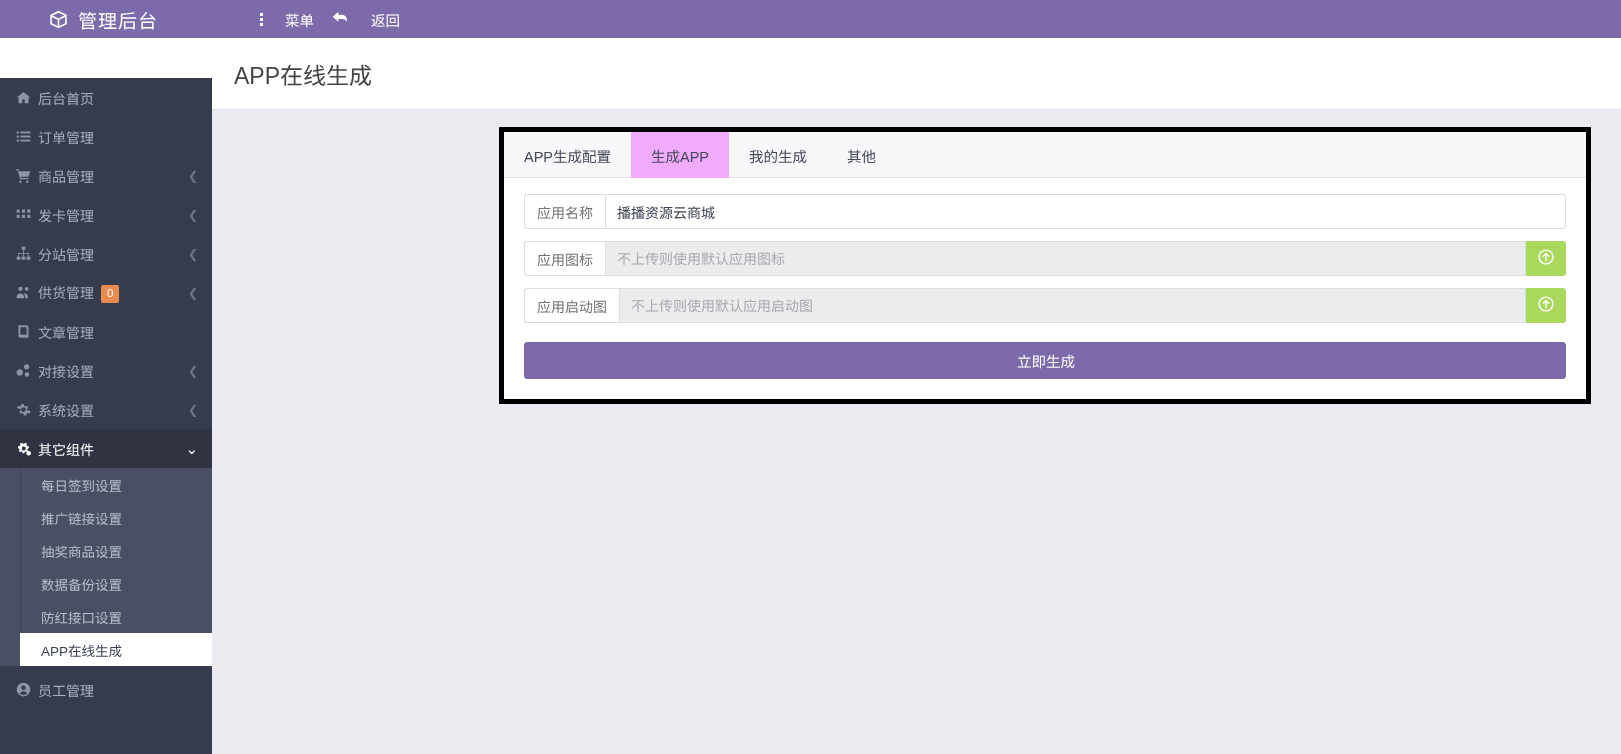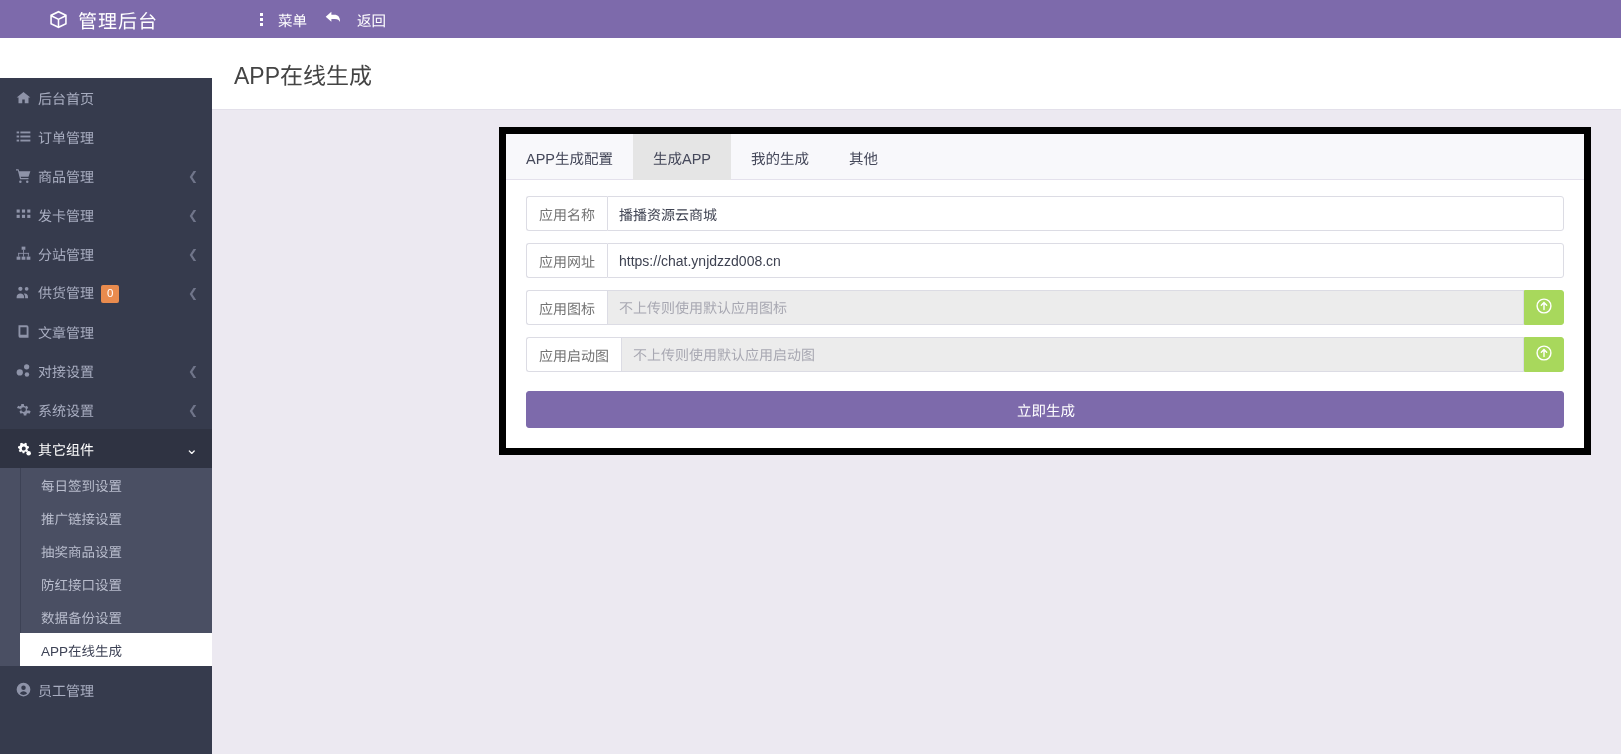--- a/index.html
+++ b/index.html
@@ -23,21 +23,21 @@
     width: 212px; height: 38px;
     display: flex; align-items: center;
     padding-left: 14px;
     color: #ffffff;
     font-size: 19px;
     letter-spacing: 1px;
   }
   .brand-cube { margin-right: 9px; display: inline-flex; }
   .topnav { display: flex; align-items: center; gap: 18px; margin-left: 14px; }
   .topnav-item {
-    display: flex; align-items: center; gap: 15px;
+    display: flex; align-items: center; gap: 22px;
     color: #ffffff; font-size: 14.5px; cursor: pointer;
   }
   .dots-icon { display: inline-flex; flex-direction: column; gap: 2px; }
   .dots-icon i { width: 3px; height: 3px; background: #fff; display: block; border-radius: 0; }
 
   
   .sidebar {
     position: absolute; top: 38px; left: 0;
     width: 212px; height: 716px;
     background: #363b4d;
@@ -115,41 +115,41 @@
     background: #ffffff;
     border-bottom: 1px solid #e3e0ea;
     display: flex; align-items: center;
     padding-left: 22px;
   }
   .page-title { font-size: 23px; color: #444; font-weight: normal; margin: 0; }
 
   .card {
     margin: 17px 30px 0 287px;
     background: #ffffff;
-    border: 7px solid #000000;
+    border: 5px solid #000000;
     width: 1092px;
   }
 
   
   .tabs {
     display: flex;
     background: #f8f8fb;
     border-bottom: 1px solid #e4e1ec;
     height: 46px;
   }
   .tab {
     padding: 0 20px;
     height: 46px;
     display: flex; align-items: center;
     font-size: 14.5px;
     color: #45485a;
     cursor: pointer;
     white-space: nowrap;
   }
-  .tab.active { background: #e5e5e5; }
+  .tab.active { background: #f0abfc; }
 
   
   .form-area { padding: 16px 20px 20px 20px; }
   .field-row { display: flex; align-items: stretch; margin-bottom: 12px; height: 35px; }
   .field-label {
     flex: 0 0 auto;
     min-width: 80px;
     display: flex; align-items: center; justify-content: center;
     padding: 0 12px;
     background: #ffffff;
@@ -363,24 +363,24 @@
     <div class="sub-item">
         <span>每日签到设置</span>
       </div>
     <div class="sub-item">
         <span>推广链接设置</span>
       </div>
     <div class="sub-item">
         <span>抽奖商品设置</span>
       </div>
     <div class="sub-item">
+        <span>数据备份设置</span>
+      </div>
+    <div class="sub-item">
         <span>防红接口设置</span>
-      </div>
-    <div class="sub-item">
-        <span>数据备份设置</span>
       </div>
     <div class="sub-item active">
         <span>APP在线生成</span>
       </div>
   </div>
 
   <div class="nav-item" style="margin-top:4px;">
     <span class="ic">
       <svg width="15" height="15" viewBox="0 0 24 24" fill="currentColor">
           <path d="M12 1a11 11 0 1 0 0 22 11 11 0 0 0 0-22zm0 4.6a3.6 3.6 0 1 1 0 7.2 3.6 3.6 0 0 1 0-7.2zm0 15.2a8.2 8.2 0 0 1-5.7-2.3c.5-2.3 3-3.8 5.7-3.8s5.2 1.5 5.7 3.8a8.2 8.2 0 0 1-5.7 2.3z"></path>
@@ -415,24 +415,20 @@
         </div>
     </div>
 
     <div class="form-area">
 
       <div class="field-row">
         <span class="field-label">应用名称</span>
         <input class="field-input" type="text" value="播播资源云商城" style="">
       </div>
 
-      <div class="field-row">
-        <span class="field-label">应用网址</span>
-        <input class="field-input" type="text" value="https://chat.ynjdzzd008.cn" style="">
-      </div>
 
       <div class="field-row with-btn">
         <span class="field-label">应用图标</span>
         <input class="field-input disabled" type="text" disabled="" placeholder="不上传则使用默认应用图标" style="">
         <span class="upload-btn">
           <span>
             <svg width="18" height="18" viewBox="0 0 24 24" fill="none" stroke="#ffffff" stroke-width="1.9">
               <circle cx="12" cy="12" r="9.2"></circle>
               <path d="M12 16.6V7.9M12 7.3 8.4 11M12 7.3 15.6 11" stroke-linecap="round" stroke-linejoin="round"></path>
             </svg>

